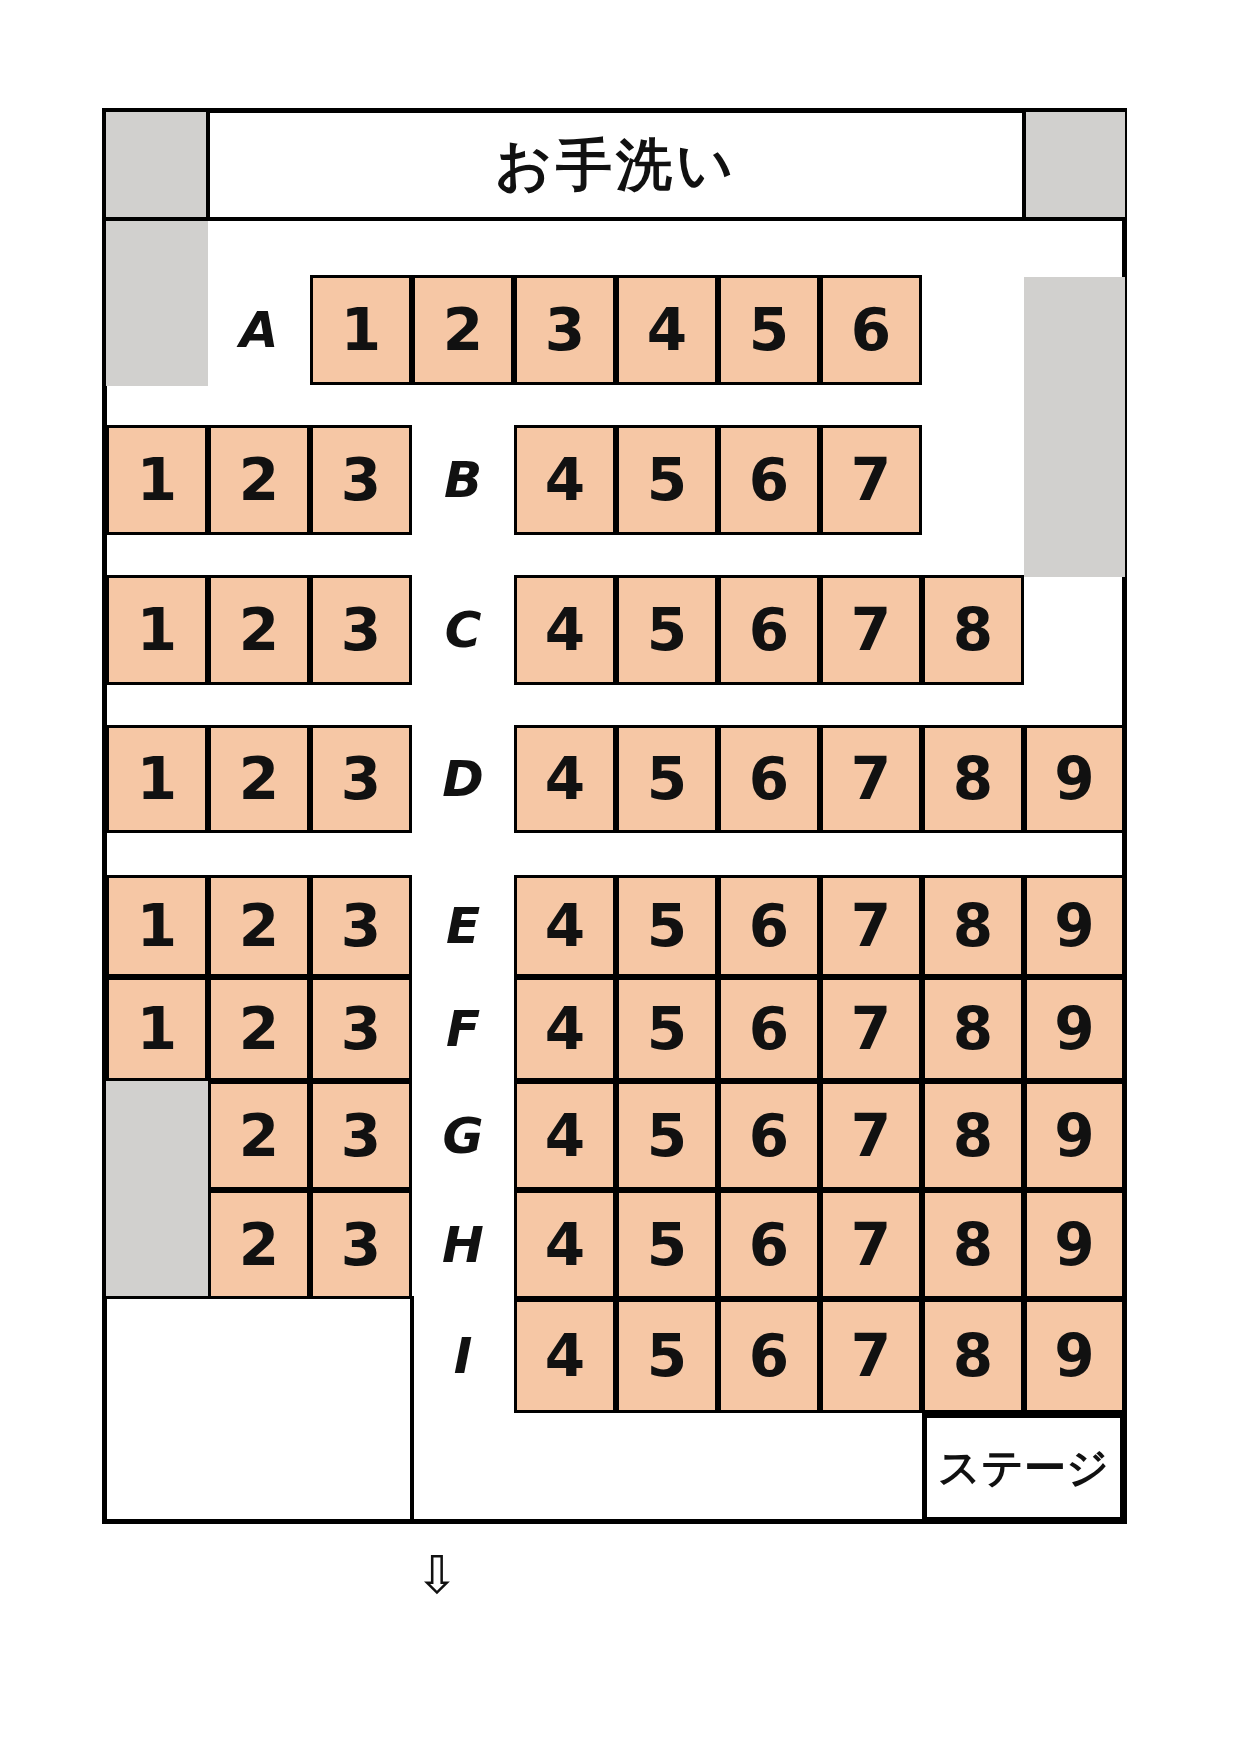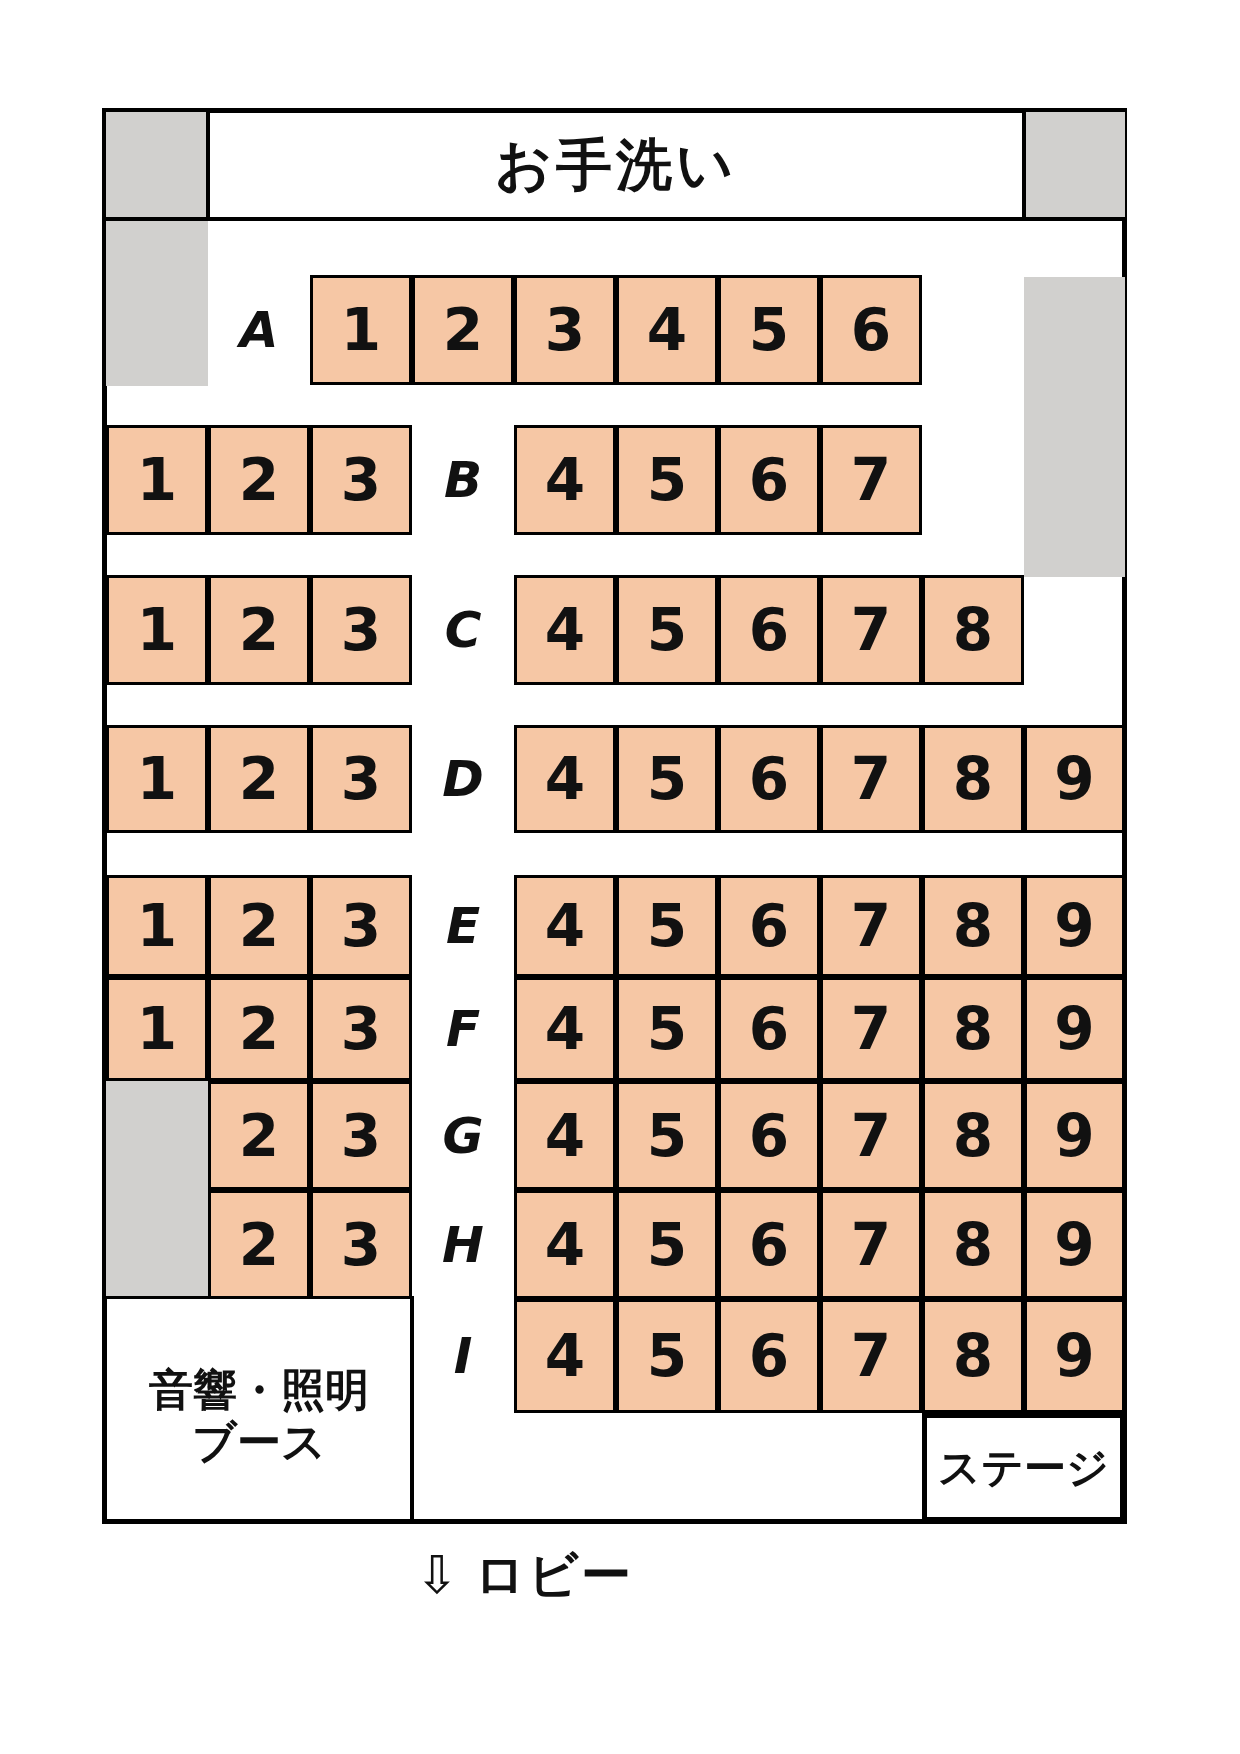--- a/index.html
+++ b/index.html
@@ -58,32 +58,27 @@
   <div class="abs gray" style="left:106px;top:1081px;width:102px;height:218px;"></div>
 
   <div class="abs line" style="left:102px;top:217px;width:1025px;height:4px;"></div>
   <div class="abs line" style="left:206px;top:110px;width:4px;height:111px;"></div>
   <div class="abs line" style="left:1022px;top:110px;width:4px;height:111px;"></div>
 
   <div class="abs" id="stage-band-label">お手洗い</div>
 
   <div class="abs line" style="left:104px;top:1296px;width:308px;height:3px;"></div>
   <div class="abs line" style="left:410px;top:1296px;width:4px;height:226px;"></div>
-  <div class="abs" id="booth-text">
-    <span>音響・照明</span>
-    <span>ブース</span>
-  </div>
 
   <div class="abs" id="restroom-box">
     <span>ステージ</span>
   </div>
 
   <div class="abs" id="lobby">
     <span id="lobby-arrow">⇩</span>
-    <span id="lobby-label">ロビー</span>
   </div>
 
 <div class="row-label" style="left: 208px; top: 275px; width: 102px; height: 110px;">A</div>
     <div class="seat" style="left: 310px; top: 275px; width: 102px; height: 110px;">1</div>
     <div class="seat" style="left: 412px; top: 275px; width: 102px; height: 110px;">2</div>
     <div class="seat" style="left: 514px; top: 275px; width: 102px; height: 110px;">3</div>
     <div class="seat" style="left: 616px; top: 275px; width: 102px; height: 110px;">4</div>
     <div class="seat" style="left: 718px; top: 275px; width: 102px; height: 110px;">5</div>
     <div class="seat" style="left: 820px; top: 275px; width: 102px; height: 110px;">6</div>
     <div class="row-label" style="left: 412px; top: 425px; width: 102px; height: 110px;">B</div>

